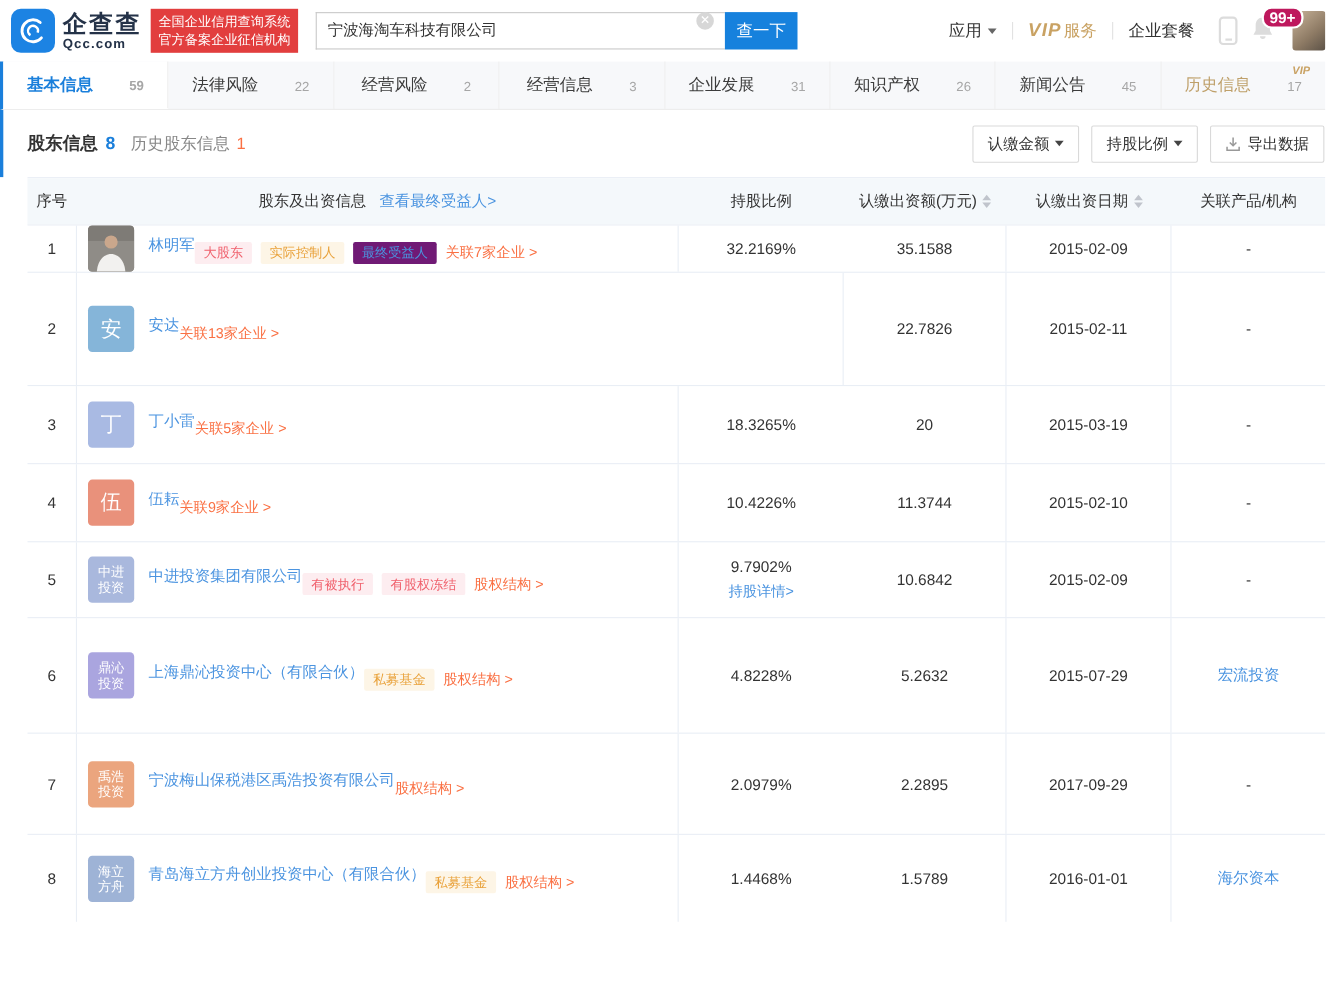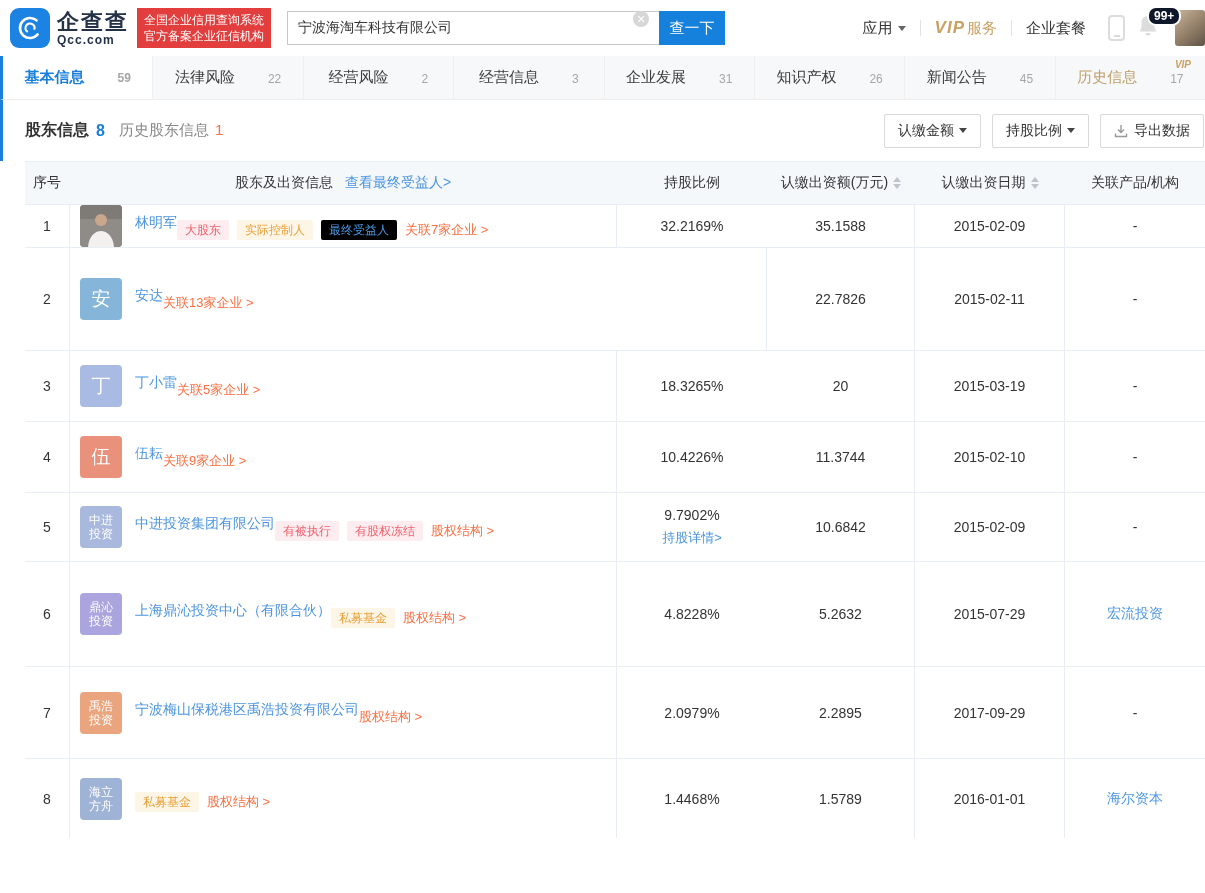--- a/index.html
+++ b/index.html
@@ -20,21 +20,21 @@
   .search-btn { width:66px; height:34px; background:#1681dd; color:#fff; border:none; font-size:15px; cursor:pointer; font-family:inherit; }
   .top-menu { margin-left:auto; display:flex; align-items:center; height:100%; }
   .menu-item { font-size:15px; color:#333; padding:0 14px; cursor:pointer; display:flex; align-items:center; white-space:nowrap; }
   .caret-down { display:inline-block; margin-left:5px; width:0; height:0; border-left:4px solid transparent; border-right:4px solid transparent; border-top:5px solid #666; }
   .menu-divider { width:1px; height:16px; background:#e2e2e2; }
   .vip-item { color:#c9a263; }
   .vip-logo { font-weight:bold; font-style:italic; font-size:17px; margin-right:2px; letter-spacing:1px; }
   .phone-icon { width:17px; height:26px; border:2px solid #dcdcdc; border-radius:4px; margin:0 12px 0 8px; position:relative; cursor:pointer; }
   .phone-icon::after { content:""; position:absolute; bottom:2px; left:50%; transform:translateX(-50%); width:6px; height:2px; background:#dcdcdc; }
   .bell-wrap { position:relative; margin-right:16px; cursor:pointer; }
-  .notif-badge { position:absolute; top:-8px; left:10px; background:#0f172a; color:#fff; font-size:12px; font-weight:bold; line-height:12px; padding:2px 5px; border-radius:9px; border:2px solid #fff; }
+  .notif-badge { position:absolute; top:-8px; left:10px; background:#be185d; color:#fff; font-size:14px; font-weight:bold; line-height:12px; padding:2px 5px; border-radius:9px; border:2px solid #fff; }
   .user-avatar { width:30px; height:36px; background:linear-gradient(140deg,#c9b49a,#8d7a64 60%,#5c5247); border-radius:3px; cursor:pointer; }
 
   
   .tabbar { display:flex; height:44px; background:#f7f8fa; border-left:3px solid #1a7fdb; border-bottom:1px solid #ededed; }
   .tab { flex:1; display:flex; align-items:center; justify-content:center; font-size:15px; color:#3c3c3c; cursor:pointer; position:relative; border-right:1px solid #efefef; }
   .tab:last-child { border-right:none; }
   .tab .count { font-size:12px; color:#a6a6a6; margin-left:5px; margin-top:2px;padding-left:28px; }
   .tab.active { background:#fff; color:#1a7fdb; font-weight:bold; border-bottom:1px solid #fff; }
   .tab.vip-tab { color:#bfa06a; }
   .tab .vip-sup { position:absolute; top:3px; right:14px; font-size:10px; font-weight:bold; font-style:italic; color:#c9a263; }
@@ -72,21 +72,21 @@
   .cell-num { font-size:14px; color:#333; }
   .holder-avatar { width:42px; height:42px; border-radius:4px; margin:0 13px 0 0; flex:0 0 auto; display:flex; align-items:center; justify-content:center; color:#fff; overflow:hidden; }
   .holder-avatar.one { font-size:19px; }
   .holder-avatar.multi { font-size:12px; line-height:14px; text-align:center; }
   .holder-info { display:flex; flex-direction:row; justify-content:center; }
   .holder-name { font-size:14px; color:#4b94e0; cursor:pointer; line-height:18px; }
   .tag-row { display:flex; margin-top:7px; }
   .tag { font-size:12px; line-height:20px; padding:0 8px; border-radius:2px; margin-right:8px; }
   .tag.red { color:#f0616d; background:#fdedf0; }
   .tag.orange { color:#e9a23b; background:#fdf5e6; }
-  .tag.blue { color:#4a94de; background:#000000; }
+  .tag.blue { color:#4a94de; background:#701a75; }
   .link-row { display:flex; margin-top:8px; }
   .orange-link { font-size:13px; color:#fa7043; cursor:pointer; margin-right:14px; }
   .ratio-sub-link { font-size:13px; color:#4b94e0; cursor:pointer; margin-top:6px; }
   .related-link { font-size:14px; color:#4b94e0; cursor:pointer; }
   
   .trow:nth-child(2) { height:103px; }
   .trow:nth-child(3) { height:71px; }
   .trow:nth-child(4) { height:71px; }
   .trow:nth-child(5) { height:69px; }
   .trow:nth-child(6) { height:105px; }
@@ -388,20 +388,21 @@
           <div class="col-date cell-num">2017-09-29</div>
           <div class="col-related">
             <span class="cell-num">-</span>
           </div>
         </div>
         <div class="trow">
           <div class="col-index cell-num">8</div>
           <div class="col-holder">
             <div class="holder-avatar multi" style="background: rgb(158, 179, 214);">海立<br>方舟</div>
             <div class="holder-info">
+              <a class="holder-name">青岛海立方舟创业投资中心（有限合伙）</a>
               <div class="tag-row">
                 <span class="tag orange">私募基金</span>
               </div>
               <div class="link-row">
                 <a class="orange-link">股权结构 &gt;</a>
               </div>
             </div>
           </div>
           <div class="col-ratio">
             <span class="cell-num">1.4468%</span>

